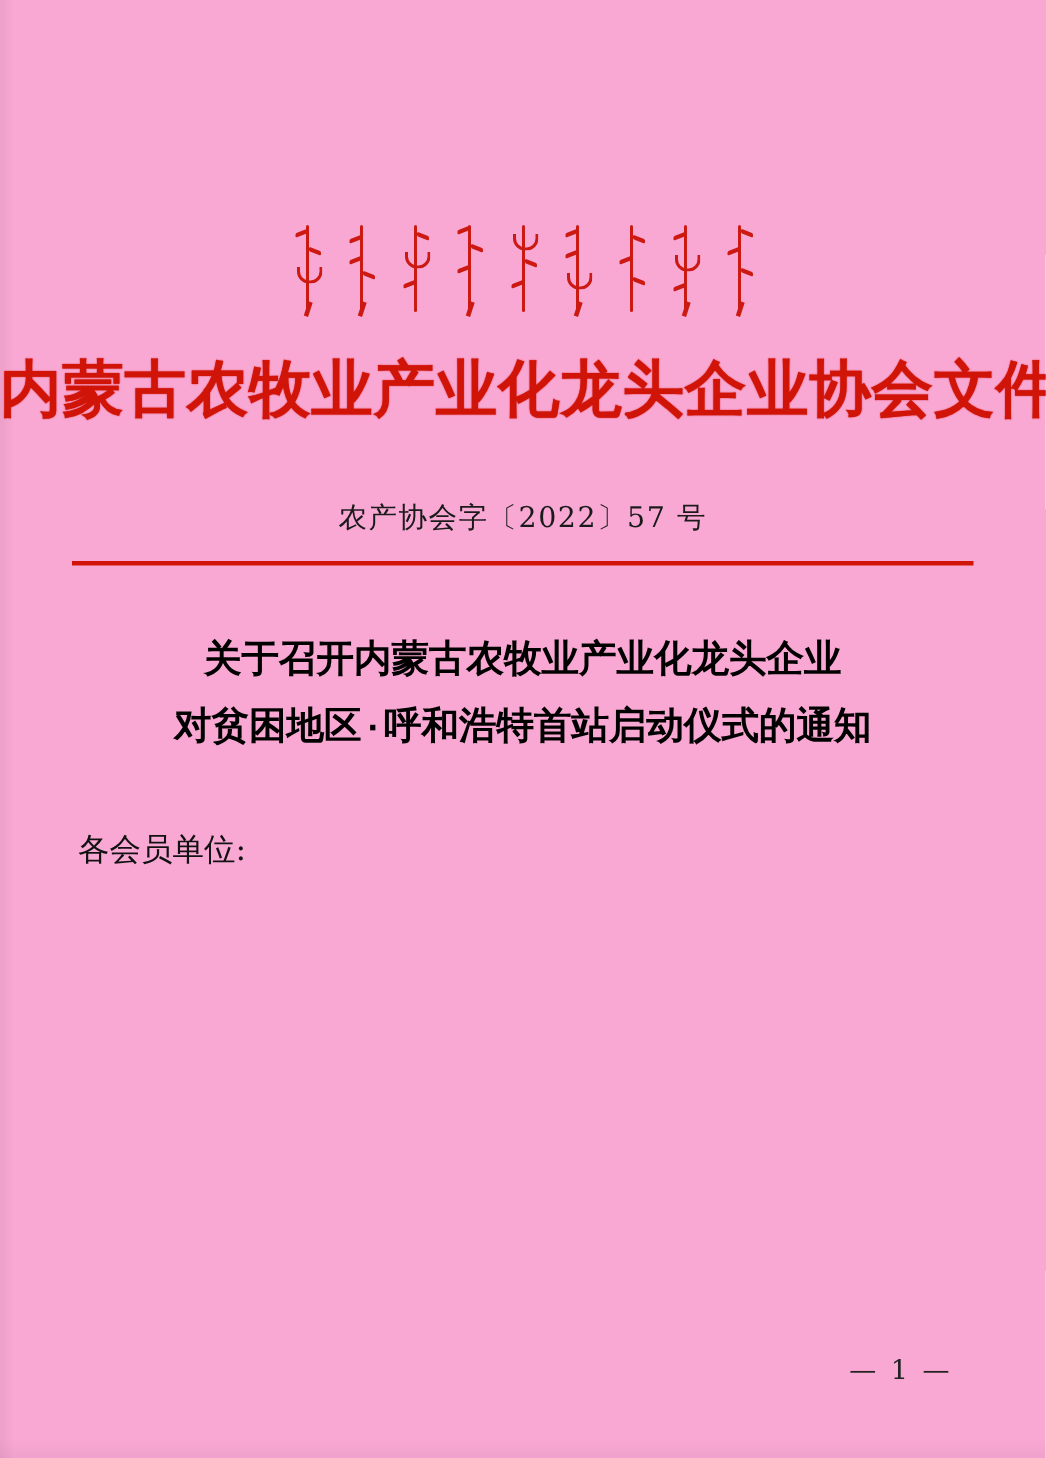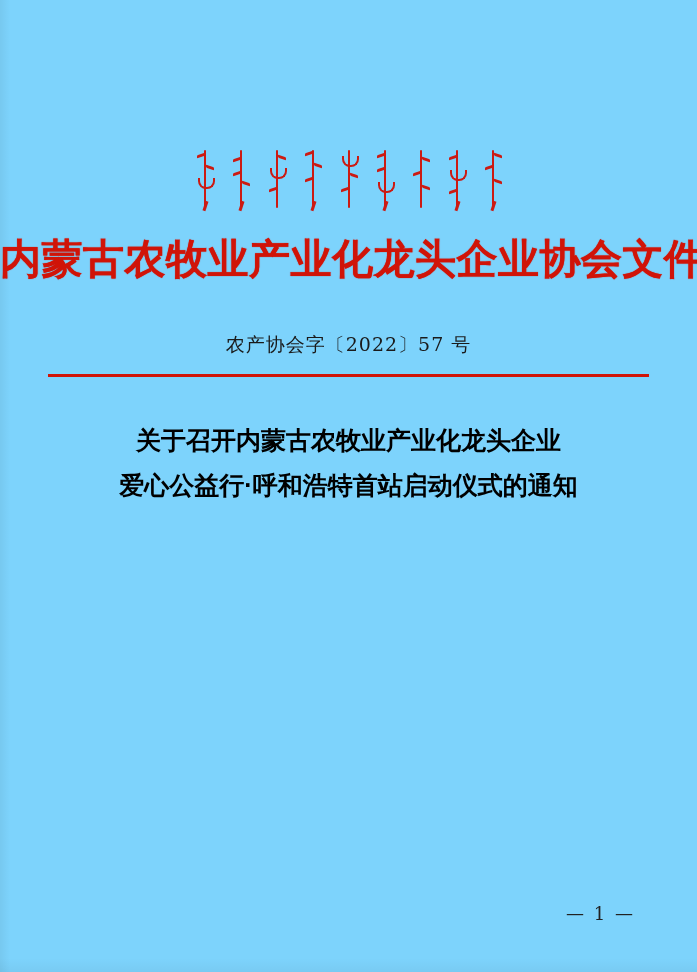--- a/index.html
+++ b/index.html
@@ -12,21 +12,21 @@
     background: #ffffff;
     font-family: "Liberation Serif", "DejaVu Serif", serif;
     overflow: hidden;
     position: relative;
   }
   .page {
     position: relative;
     width: 697px;
     height: 972px;
     box-sizing: border-box;
-    background: #7dd3fc;
+    background: #f9a8d4;
   }
 
   
   .mongolian-band {
     position: absolute;
     top: 148px;
     left: 0;
     width: 697px;
     height: 70px;
     display: flex;
@@ -126,21 +126,21 @@
   .subject {
     position: absolute;
     top: 418px;
     left: 0;
     width: 697px;
     text-align: center;
     color: #000;
     font-size: 25px;
     font-weight: bold;
     line-height: 45px;
-    font-family: Liberation Sans, sans-serif;
+    font-family: Liberation Mono, monospace;
   }
   .subject .line2 { display: block; }
 
   
   .salutation {
     position: absolute;
     top: 552px;
     left: 52px;
     font-size: 21px;
     color: #111;
@@ -258,21 +258,22 @@
   </div>
 
   <div class="doc-title">内蒙古农牧业产业化龙头企业协会文件</div>
 
   <div class="doc-number">农产协会字〔2022〕57 号</div>
 
   <div class="red-rule"></div>
 
   <div class="subject">
     <span>关于召开内蒙古农牧业产业化龙头企业</span>
-    <span class="line2">爱心公益行·呼和浩特首站启动仪式的通知</span>
+    <span class="line2">对贫困地区·呼和浩特首站启动仪式的通知</span>
   </div>
 
+  <div class="salutation">各会员单位:</div>
 
 
   <div class="page-number">— 1 —</div>
 
   <div class="scan-edge-bottom"></div>
 </div>
 
 </body></html>

